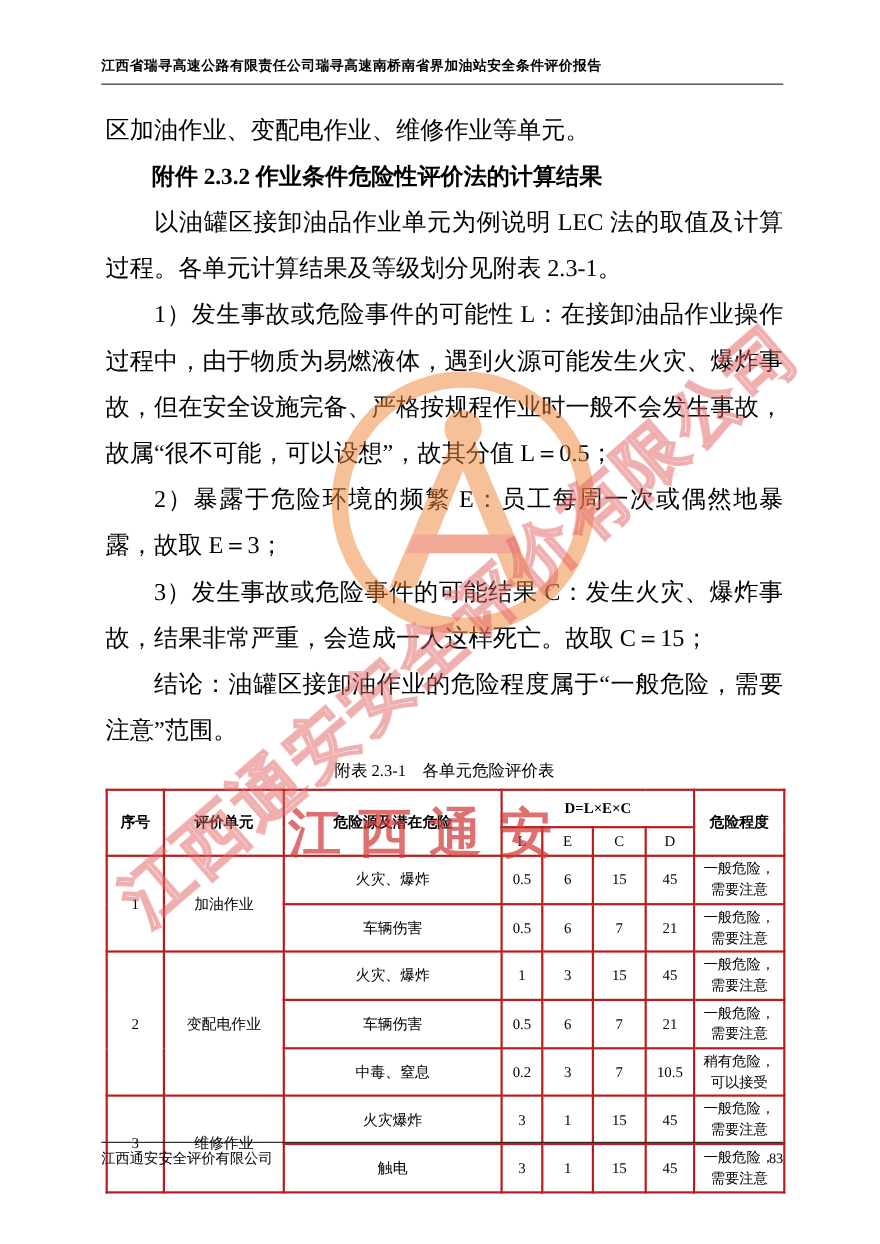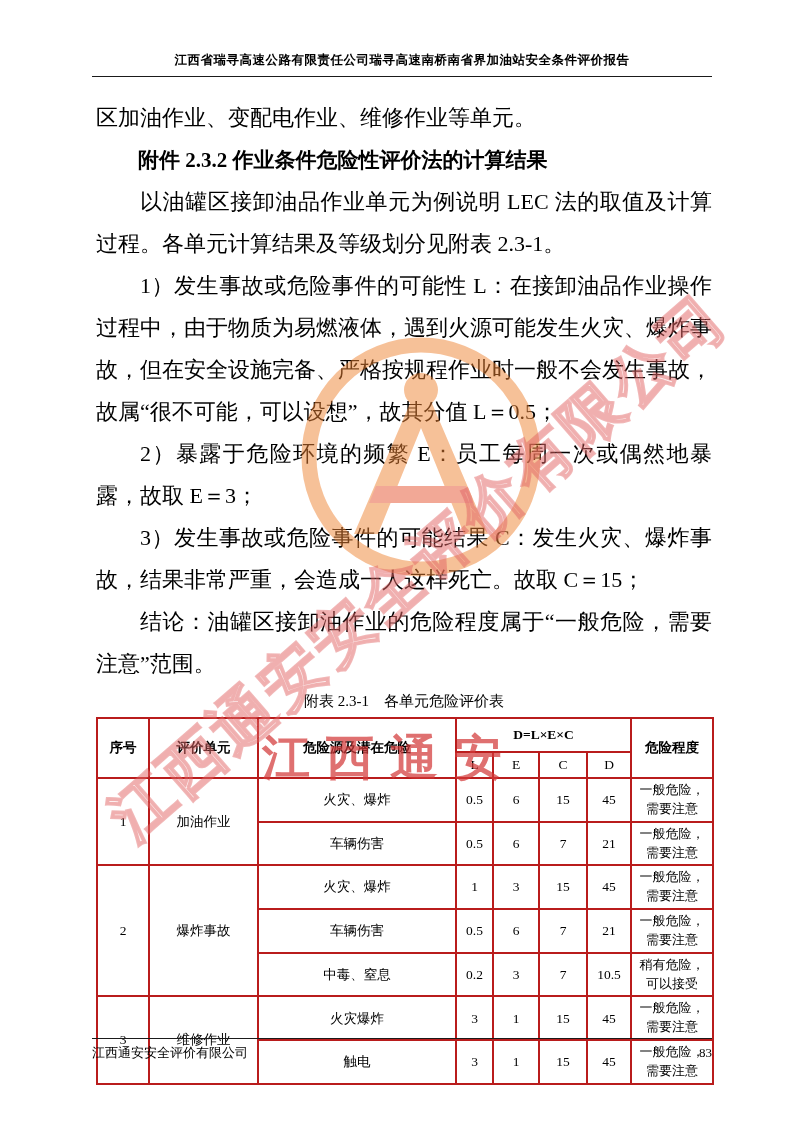--- a/index.html
+++ b/index.html
@@ -13,21 +13,21 @@
     font-family: "Liberation Serif", "DejaVu Serif", serif;
     color: #000;
     overflow: hidden;
   }
   
   .header {
     padding-top: 52px;
     margin: 0 88px 0 92px;
   }
   .header-title {
-    text-align: center;
+    text-align: left;
     font-size: 12.5px;
     font-weight: bold;
     letter-spacing: 0.5px;
     padding-bottom: 7px;
     border-bottom: 1.5px solid #1a1a1a;
   }
   
   .main {
     position: relative;
     margin: 20px 88px 0 96px;
@@ -198,21 +198,21 @@
         <tr>
           <td>车辆伤害</td>
           <td>0.5</td>
           <td>6</td>
           <td>7</td>
           <td>21</td>
           <td class="degree">一般危险，需要注意</td>
         </tr>
         <tr>
           <td rowspan="3">2</td>
-          <td rowspan="3">爆炸事故</td>
+          <td rowspan="3">变配电作业</td>
           <td>火灾、爆炸</td>
           <td>1</td>
           <td>3</td>
           <td>15</td>
           <td>45</td>
           <td class="degree">一般危险，需要注意</td>
         </tr>
         <tr>
           <td>车辆伤害</td>
           <td>0.5</td>

